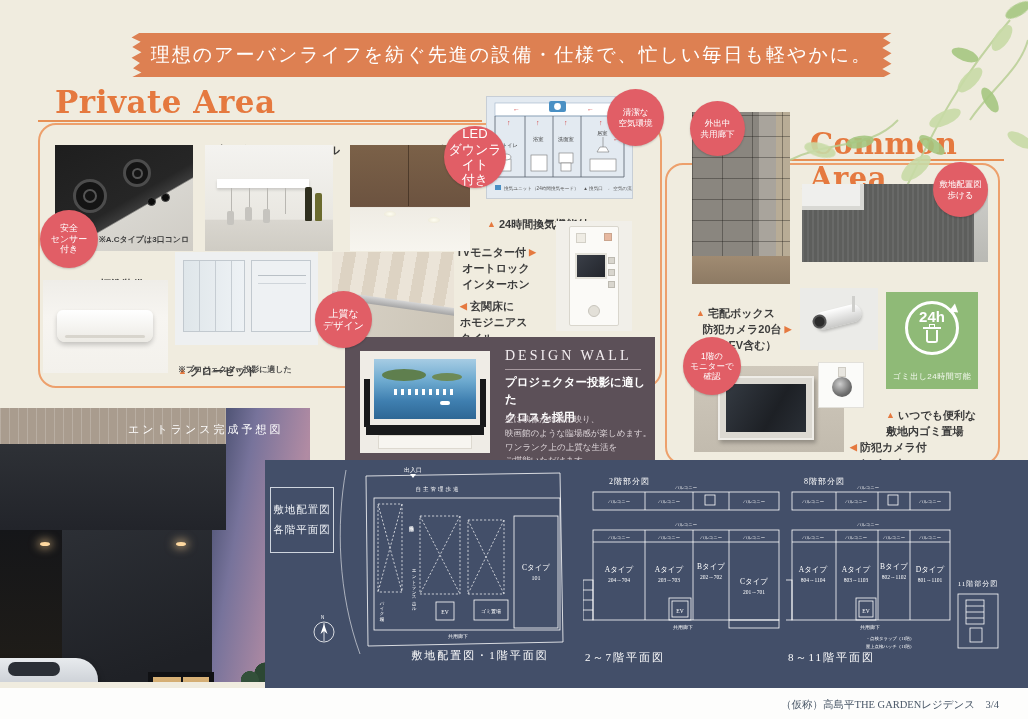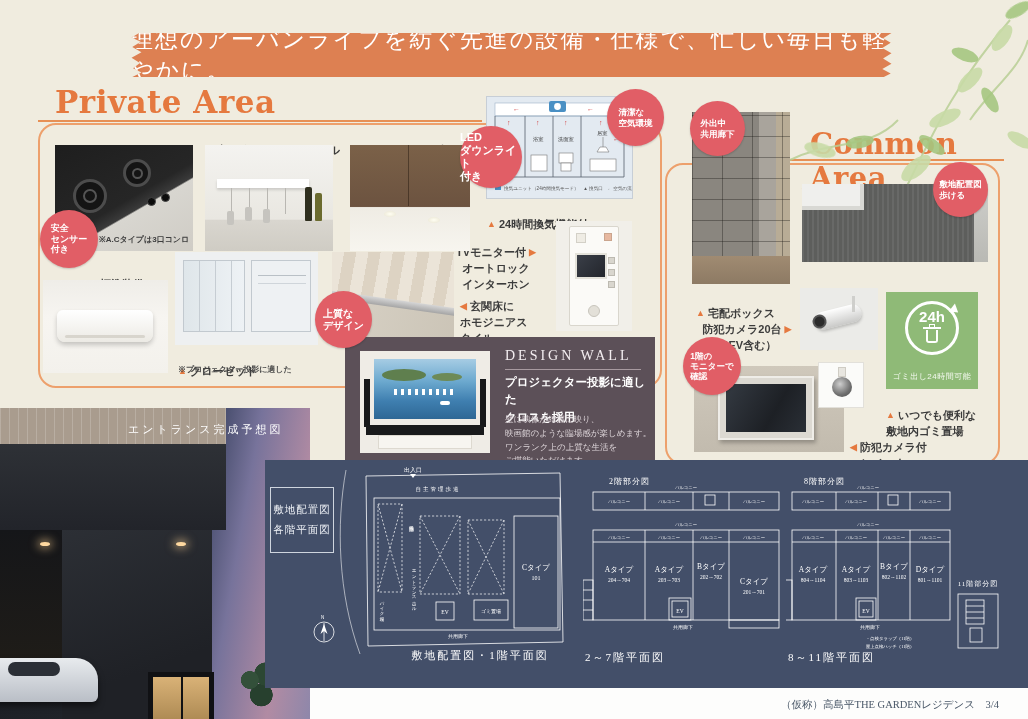--- a/index.html
+++ b/index.html
@@ -12,41 +12,41 @@
   
   .area-head{position:absolute;font-family:"DejaVu Serif","Liberation Serif",serif;font-weight:bold;
              color:#e5793f;letter-spacing:.5px}
   .rule{position:absolute;height:2px;background:#e79055}
   .framebox{position:absolute;border:2px solid #eda06c;border-radius:18px}
 
   
   .banner{position:absolute;left:130px;top:33px;width:763px;height:44px;background:#dd8052;
           display:flex;align-items:center;justify-content:center;
           clip-path:polygon(1.2% 0,99.8% 0,98.7% 12%,99.7% 22%,98.6% 34%,99.8% 46%,98.7% 58%,99.8% 70%,98.6% 82%,99.7% 92%,98.8% 100%,0.3% 100%,1.5% 90%,0.4% 80%,1.3% 68%,0.2% 56%,1.5% 44%,0.3% 32%,1.4% 20%,0.2% 10%)}
-  .banner span{color:#fff;font-size:23px;letter-spacing:2px;font-family:"Liberation Serif","DejaVu Serif",serif}
+  .banner span{color:#fff;font-size:19px;letter-spacing:2px;font-family:"Liberation Serif","DejaVu Serif",serif}
 
   
   .label{position:absolute;font-size:11px;font-weight:bold;color:#3c3c3c;line-height:1.45;white-space:pre-line}
   .mk{color:#e5793f;font-size:9px;margin:0 3px 0 0;vertical-align:1px}
   .mk-after{margin:0 0 0 3px}
   .note{position:absolute;font-size:8px;font-weight:bold;color:#4a4a4a;white-space:pre-line}
-  .badge{position:absolute;background:#e15e66;border-radius:50%;color:#fff;font-weight:bold;
-         display:flex;align-items:center;justify-content:center;
+  .badge{position:absolute;background:#e15e66;border-radius:50%;color:#fff;font-weight:normal;
+         display:flex;align-items:center;justify-content:center;text-align:center;
          white-space:pre-line;line-height:1.18;z-index:6;box-shadow:0 1px 2px rgba(0,0,0,.18)}
   .photo{position:absolute;overflow:hidden;z-index:3}
 
   
   .dwall{position:absolute;left:345px;top:337px;width:310px;height:128px;background:#5c5058;z-index:5}
   .dwall-title{position:absolute;left:160px;top:11px;color:#f4eef1;font-size:14px;letter-spacing:3px;
                border-bottom:1px solid #a89aa0;padding-bottom:5px;width:136px}
   .dwall-sub{position:absolute;left:160px;top:37px;color:#fff;font-size:11.5px;font-weight:bold;line-height:1.5;white-space:pre-line}
   .dwall-body{position:absolute;left:160px;top:76px;color:#ded6da;font-size:8.5px;line-height:1.62;white-space:pre-line}
 
   
-  .entrance{position:absolute;left:0;top:408px;width:310px;height:311px;z-index:8;overflow:hidden;
+  .entrance{position:absolute;left:0;top:408px;width:310px;height:274px;z-index:8;overflow:hidden;
             background:linear-gradient(100deg,#1b1e24 0%,#22252b 46%,#39425f 58%,#77739b 72%,#b18ba3 88%,#8e87aa 100%)}
   .navy{position:absolute;left:265px;top:460px;width:763px;height:228px;background:#434f69;z-index:9}
   .footer-strip{position:absolute;left:0;top:688px;width:1028px;height:31px;background:#fdfdfc;z-index:7}
   .footer-text{position:absolute;left:760px;top:698px;width:260px;text-align:center;font-size:10.5px;
                color:#4a5868;z-index:10;font-family:"Liberation Serif","DejaVu Serif",serif}
   .plansbox{position:absolute;left:270px;top:487px;width:64px;height:66px;border:1px solid #cfd5de;z-index:10;
             display:flex;align-items:center;justify-content:center;text-align:center;color:#eef1f6;
             font-size:10.5px;line-height:1.9;letter-spacing:1px;white-space:pre-line;
             font-family:"Liberation Serif","DejaVu Serif",serif}
   .plan-svg{position:absolute;z-index:10}
@@ -206,21 +206,21 @@
   </div>
 
   <div class="label" style="left:350px;top:127px">
     <span class="mk">▼</span><span>キッチン吊り戸棚</span>
   </div>
   <div class="photo cupb" style="left:350px;top:145px;width:120px;height:106px">
     <div class="cupb-seam" style="left:58px"></div>
     <div class="downlight" style="left:34px;top:66px"></div>
     <div class="downlight" style="left:78px;top:72px"></div>
   </div>
-  <div class="badge" style="left:460px;top:126px;width:62px;height:62px;font-size:11px">LED
+  <div class="badge" style="left:444px;top:126px;width:62px;height:62px;font-size:13px">LED
 ダウンライト
 付き</div>
 
   <svg class="vent-svg" viewBox="0 0 145 101">
     <rect x="8" y="6" width="129" height="13" fill="#ffffff" stroke="#9fb3c8" stroke-width=".6"></rect>
     <rect x="62" y="4" width="17" height="11" rx="2" fill="#4a90c4"></rect>
     <circle cx="70.5" cy="9.5" r="3.4" fill="#fff"></circle>
     <line x1="8" y1="19" x2="137" y2="19" stroke="#8ba0b5" stroke-width=".7"></line>
     <g stroke="#55606c" stroke-width=".8" fill="none">
       <line x1="8" y1="19" x2="8" y2="80"></line>

